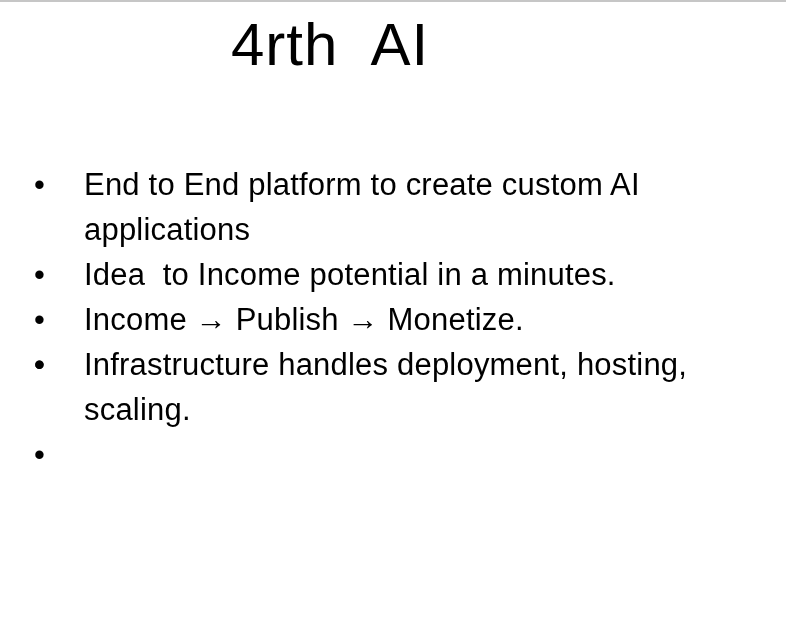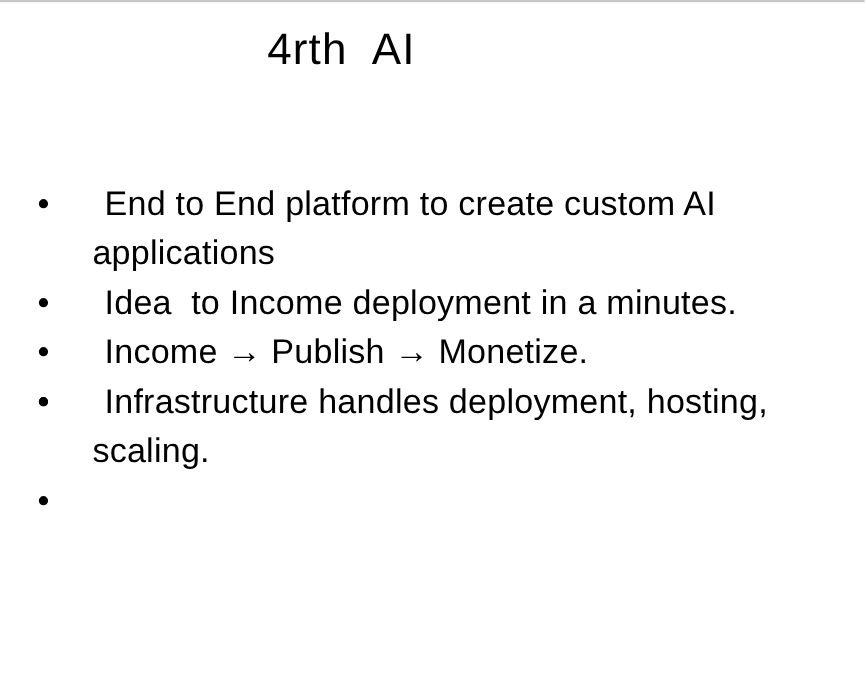--- a/index.html
+++ b/index.html
@@ -23,24 +23,24 @@
   .top-border {
     position: absolute;
     top: 0;
     left: 0;
     width: 786px;
     height: 2px;
     background: #c6c6c6;
   }
   .title {
     position: absolute;
-    left: 243px;
+    left: 231px;
     top: 16px;
     margin: 0;
-    font-size: 40px;
+    font-size: 60px;
     line-height: 58px;
     font-weight: 400;
     letter-spacing: 1px;
     white-space: pre;   
     color: #000000;
   }
   .bullets {
     position: absolute;
     left: 0;
     top: 162px;
@@ -61,41 +61,40 @@
     position: absolute;
     left: 34px;
     top: 0;
     width: 30px;
     text-align: left;
     font-size: 31px;
     line-height: 45px;
   }
   .bullet-text {
     white-space: pre-wrap; 
-    margin-left: 11px;
   }
 </style>
 </head>
 <body>
 
 <div class="slide">
   <div class="top-border"></div>
 
   <h1 class="title">4rth  AI</h1>
 
   <ul class="bullets">
 
       <li class="bullet-item">
         <span class="marker">•</span>
         <span class="bullet-text">End to End platform to create custom AI applications</span>
       </li>
 
       <li class="bullet-item">
         <span class="marker">•</span>
-        <span class="bullet-text">Idea  to Income deployment in a minutes.</span>
+        <span class="bullet-text">Idea  to Income potential in a minutes.</span>
       </li>
 
       <li class="bullet-item">
         <span class="marker">•</span>
         <span class="bullet-text">Income → Publish → Monetize.</span>
       </li>
 
       <li class="bullet-item">
         <span class="marker">•</span>
       </li>

